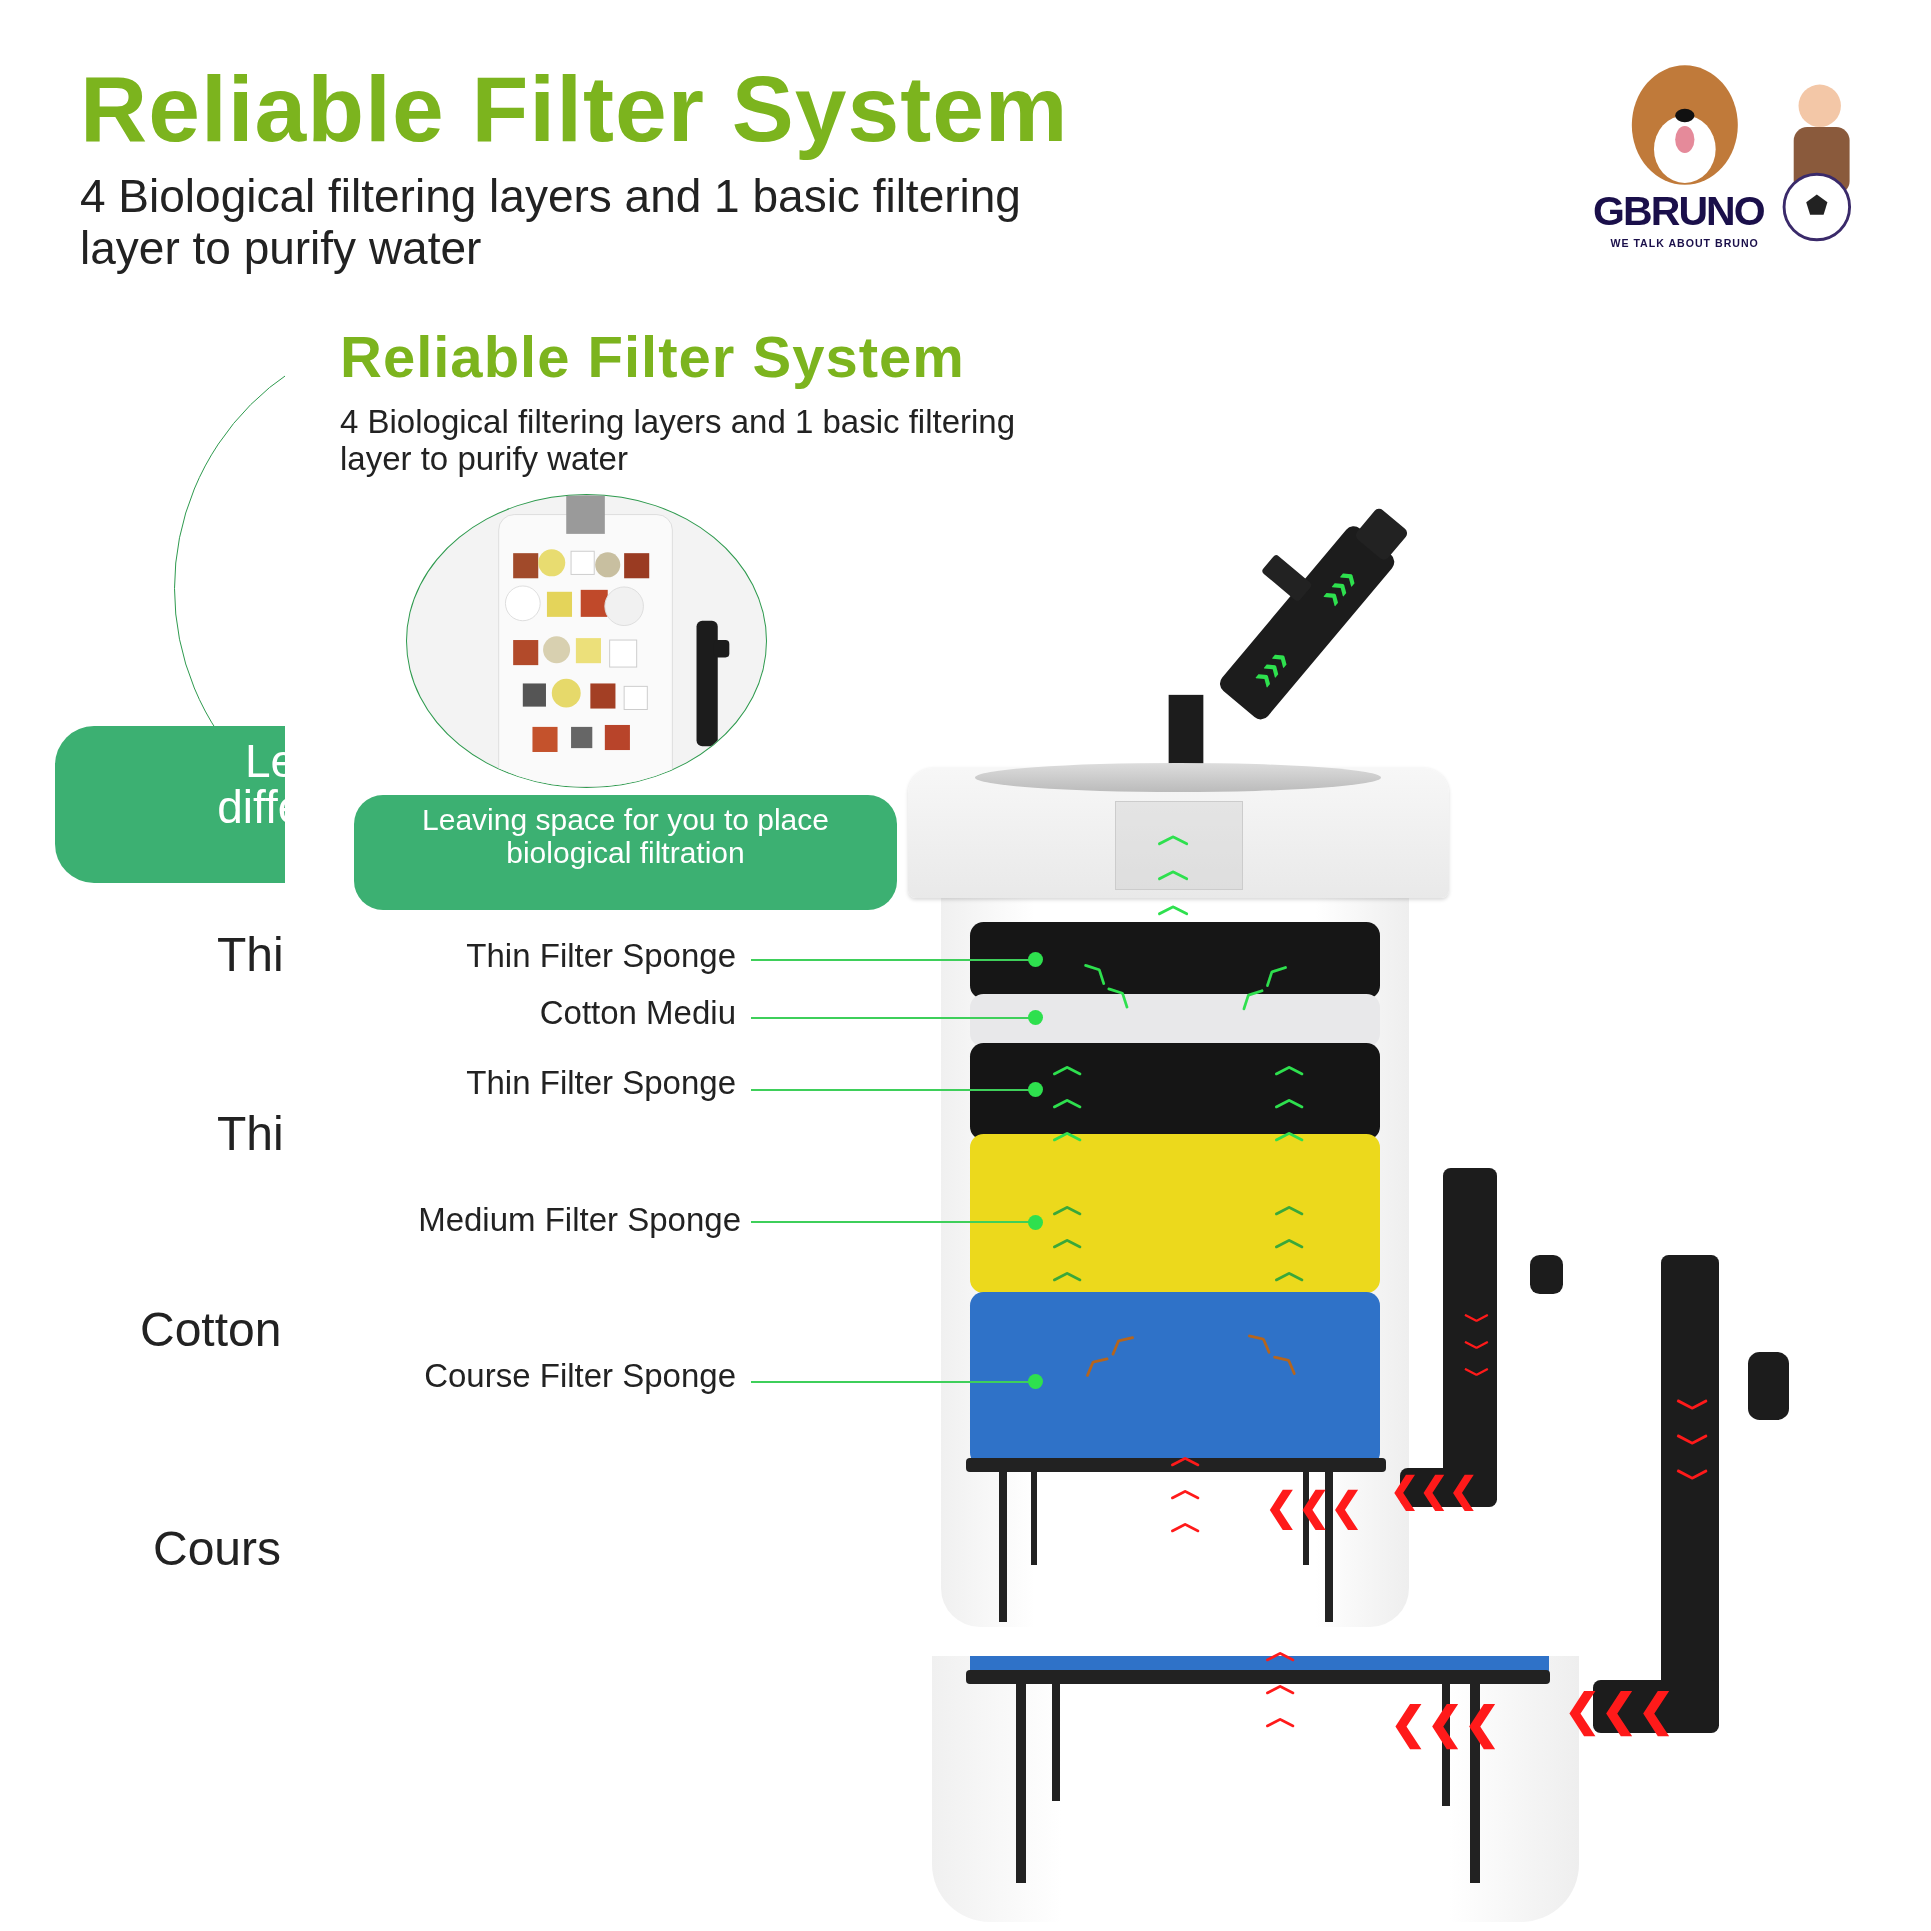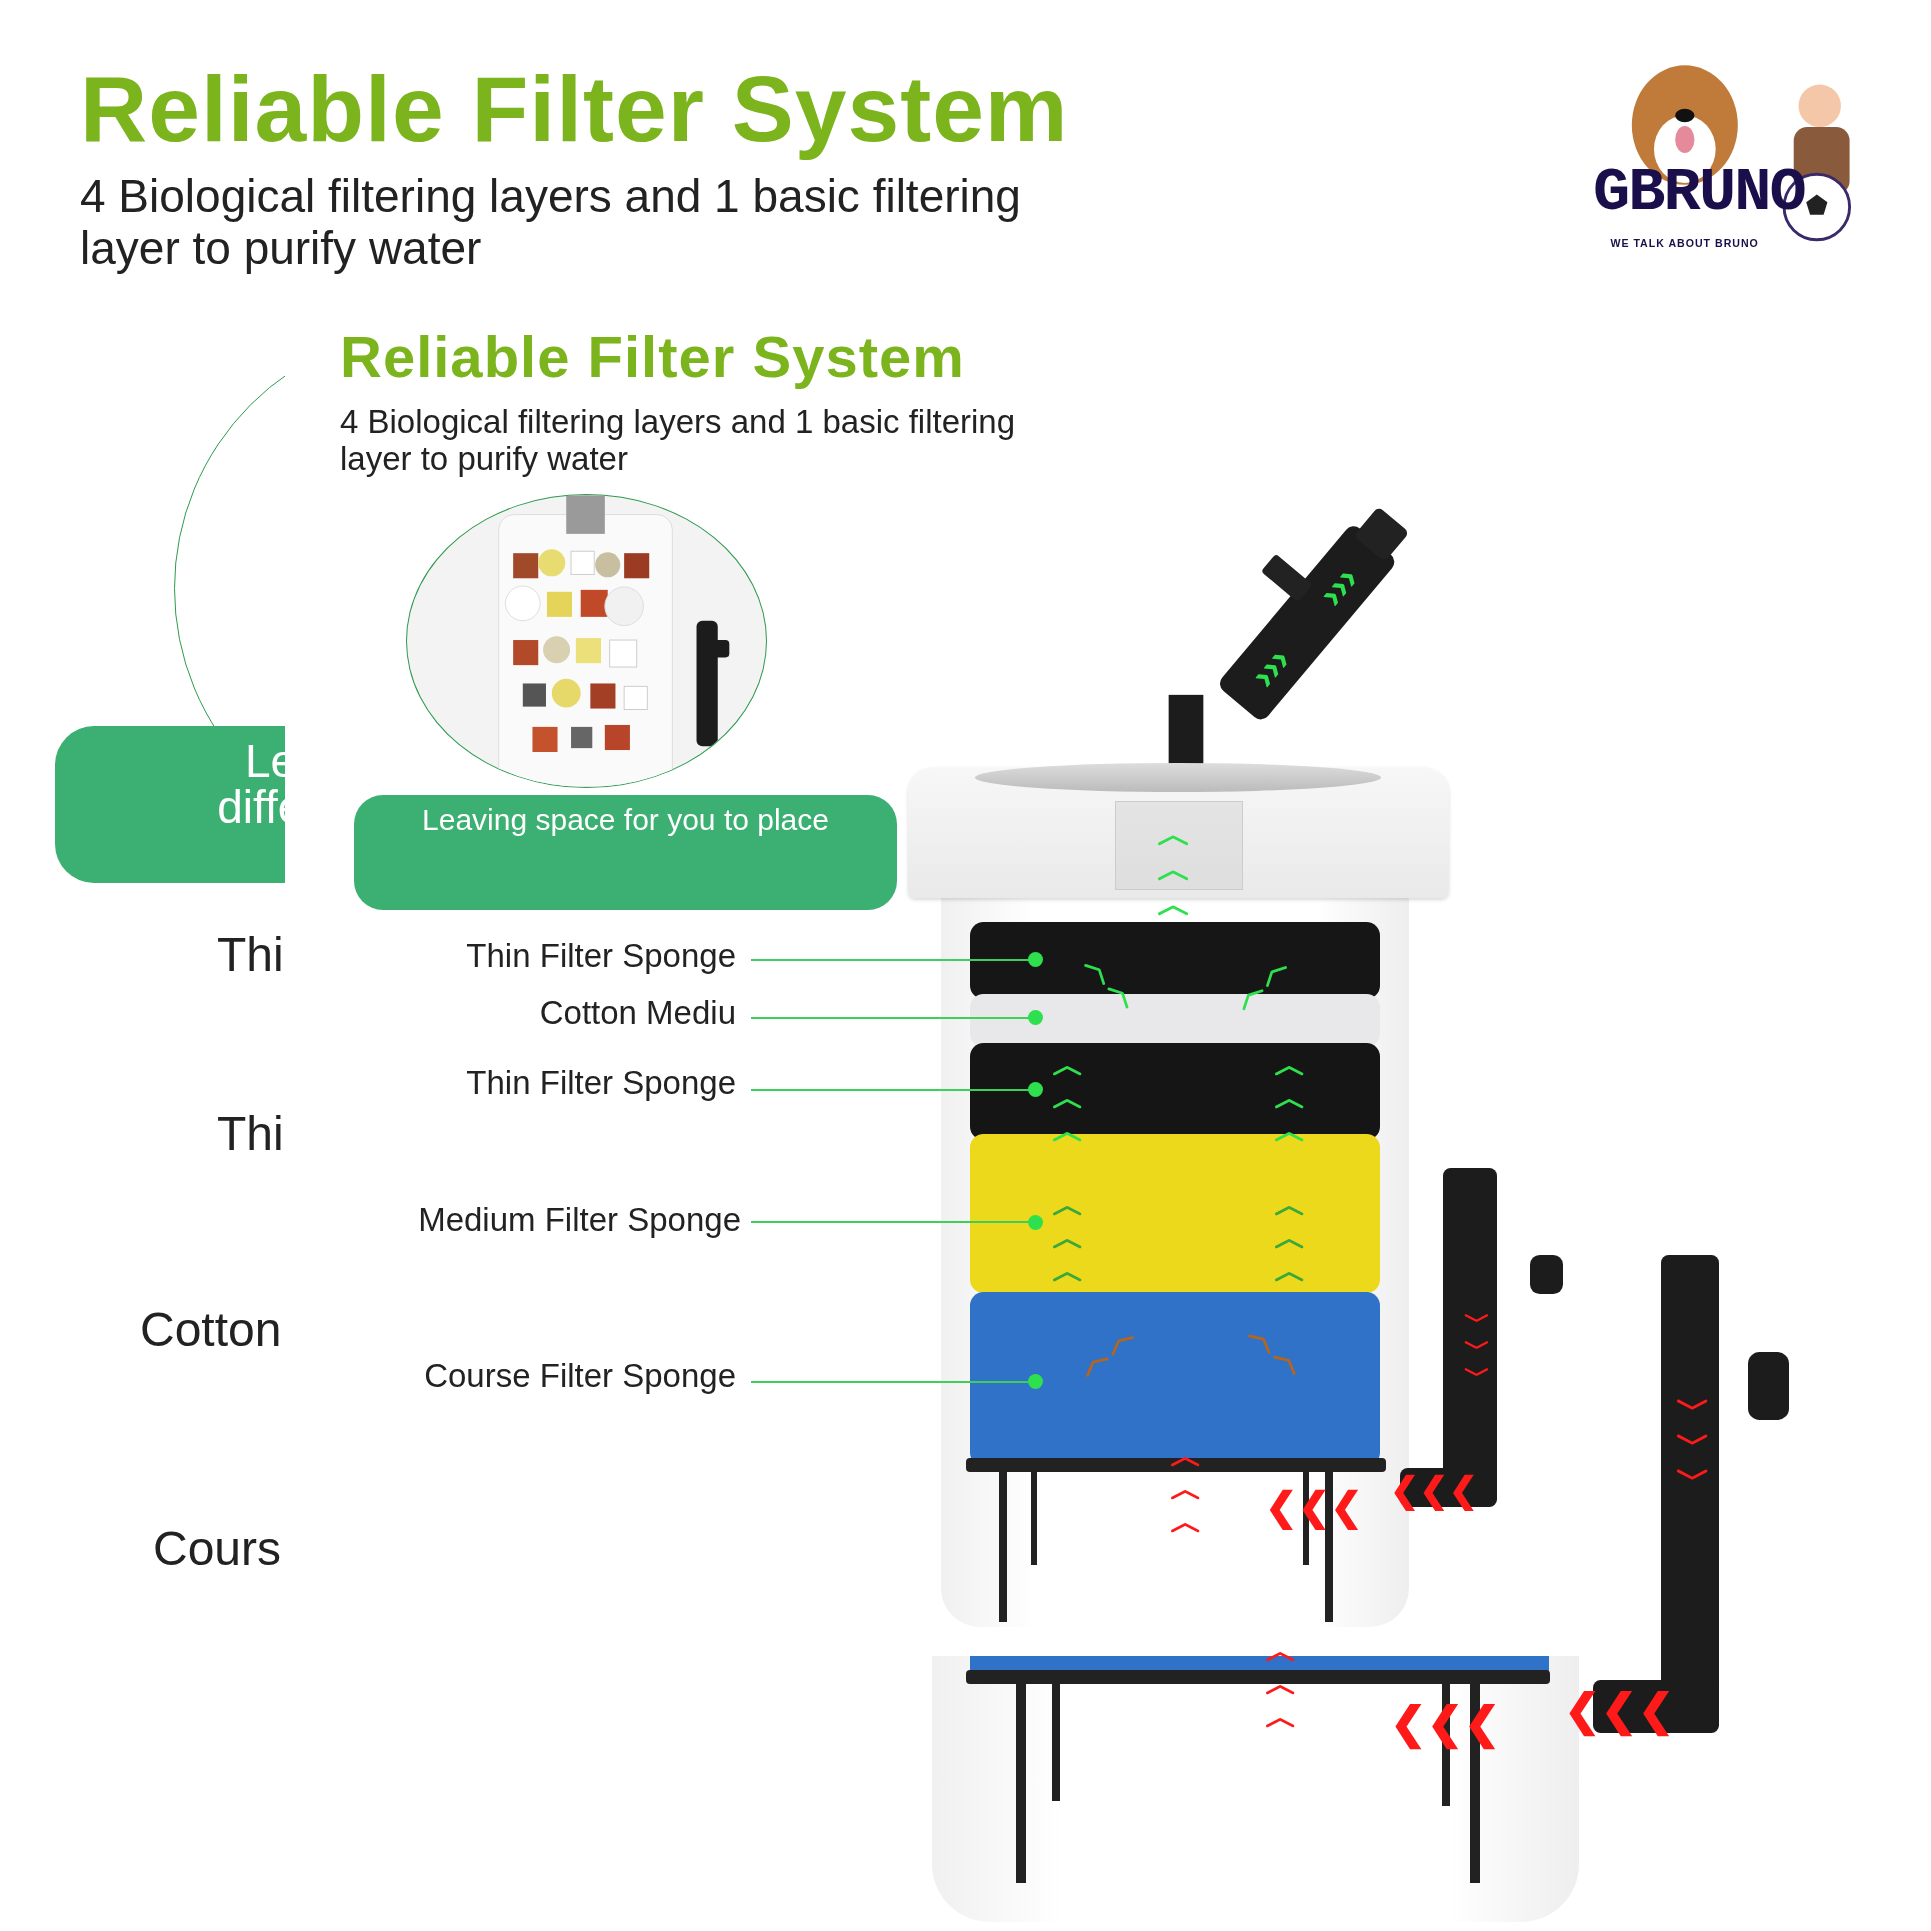--- a/index.html
+++ b/index.html
@@ -42,21 +42,21 @@
   <svg width="280" height="212" viewBox="0 0 290 220">
     <ellipse cx="95" cy="80" rx="55" ry="62" fill="#c07a3a"></ellipse>
     <ellipse cx="95" cy="105" rx="32" ry="35" fill="#fff"></ellipse>
     <ellipse cx="95" cy="70" rx="10" ry="7" fill="#111"></ellipse>
     <ellipse cx="95" cy="95" rx="10" ry="14" fill="#e58a9a"></ellipse>
     <circle cx="235" cy="60" r="22" fill="#f3c7a7"></circle>
     <rect x="208" y="82" width="58" height="70" rx="14" fill="#8a5a3c"></rect>
     <circle cx="232" cy="165" r="34" fill="#fff" stroke="#3a2a6a" stroke-width="3"></circle>
     <polygon points="232,152 243,160 239,173 225,173 221,160" fill="#222"></polygon>
   </svg>
-  <div class="abs" style="left:0;top:109px;font-size:62px;font-weight:bold;color:#1a0f4a;letter-spacing:-1.9px;font-family:Liberation Mono, monospace;">GBRUNO</div>
+  <div class="abs" style="left:0;top:140px;font-size:41px;font-weight:bold;color:#1a0f4a;letter-spacing:-1.9px;">GBRUNO</div>
   <div class="abs" style="left:17.4px;top:189px;font-size:10.6px;font-weight:bold;color:#1a0f4a;letter-spacing:1px;">WE TALK ABOUT BRUNO</div>
 </div>
 
 <div class="abs back-panel">
   <div class="back-circle"></div>
   <div class="back-box">
     <div>Leaving</div>
     <div>different m</div>
     <div>b</div>
   </div>
@@ -98,20 +98,21 @@
       <rect x="170" y="240" width="22" height="22" fill="#666"></rect>
       <rect x="205" y="238" width="26" height="26" fill="#b8442a"></rect>
     </g>
     <rect x="300" y="130" width="22" height="130" rx="6" fill="#1c1c1c"></rect>
     <rect x="318" y="150" width="16" height="18" rx="4" fill="#1c1c1c"></rect>
   </svg>
 </div>
 
 <div class="abs front-box">
   <div>Leaving space for you to place</div>
+  <div>biological filtration</div>
 </div>
 
 <div class="abs" style="left:1149px;top:502px;width:290px;height:270px;">
   <svg width="290" height="270" viewBox="0 0 300 280">
     <rect x="20" y="200" width="36" height="80" fill="#1c1c1c"></rect>
     <g transform="rotate(-50 150 140)">
       <rect x="60" y="110" width="220" height="62" rx="10" fill="#1c1c1c"></rect>
       <rect x="270" y="120" width="40" height="42" rx="6" fill="#222"></rect>
       <rect x="180" y="70" width="24" height="50" rx="4" fill="#222"></rect>
       <text x="90" y="155" font-size="40" fill="#2ee04e" font-weight="bold">›››</text>

